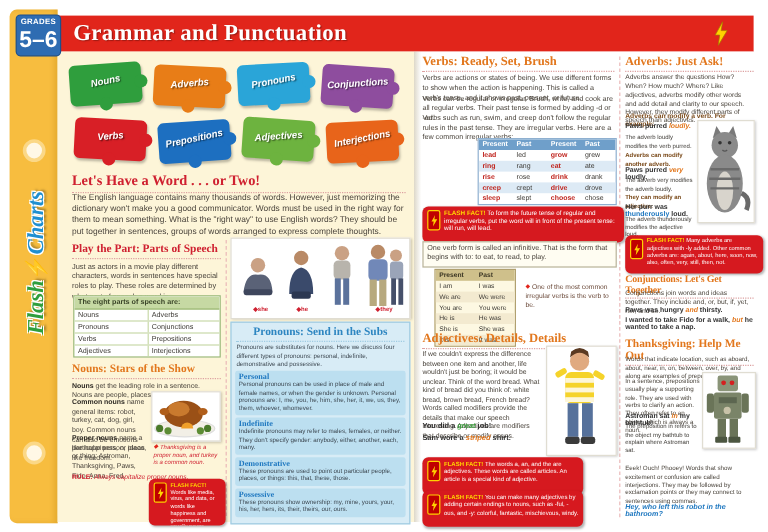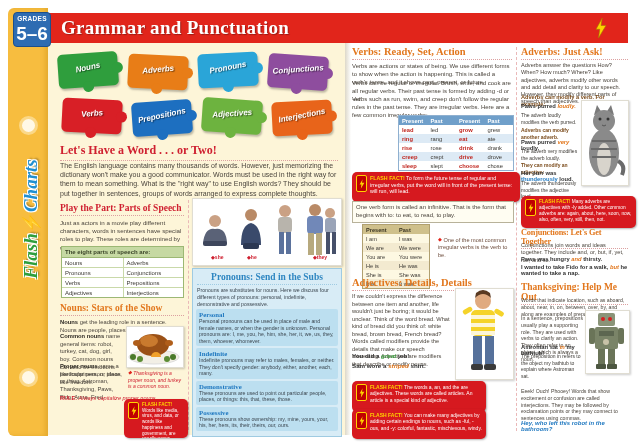--- a/index.html
+++ b/index.html
@@ -231,21 +231,21 @@
     <div class="pro-sub">
       <div class="st">Demonstrative</div>
       <div class="sb">These pronouns are used to point out particular people, places, or things: this, that, these, those.</div>
     </div>
     <div class="pro-sub">
       <div class="st">Possessive</div>
       <div class="sb">These pronouns show ownership: my, mine, yours, your, his, her, hers, its, their, theirs, our, ours.</div>
     </div>
   </div>
 
-  <div class="abs hd hd-orange" style="left:352px;top:46px;width:160px;font-size:10.5px;">Verbs: Ready, Set, Action</div>
+  <div class="abs hd hd-orange" style="left:352px;top:46px;width:160px;font-size:10.5px;">Verbs: Ready, Set, Brush</div>
   <div class="abs bt" style="left:352px;top:63px;width:160px;font-size:6px;">Verbs are actions or states of being. We use different forms to show when the action is happening. This is called a verb's tense, and it shows past, present, or future.</div>
   <div class="abs bt" style="left:352px;top:80px;width:160px;font-size:6px;">Verbs can be regular or irregular. Brush, write, and cook are all regular verbs. Their past tense is formed by adding -d or -ed.</div>
   <div class="abs bt" style="left:352px;top:96px;width:160px;font-size:6px;">Verbs such as run, swim, and creep don't follow the regular rules in the past tense. They are irregular verbs. Here are a few common irregular verbs:</div>
   <div class="abs grid-tbl vtable" style="left:398px;top:115px;width:114px;">
     <div class="trow c4 hrow">
         <span class="cell">Present</span>
         <span class="cell">Past</span>
         <span class="cell">Present</span>
         <span class="cell">Past</span>
       </div>

